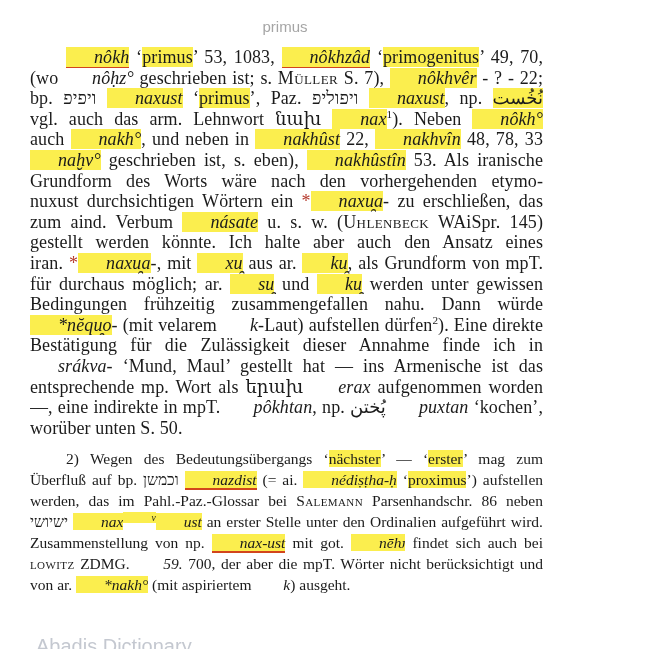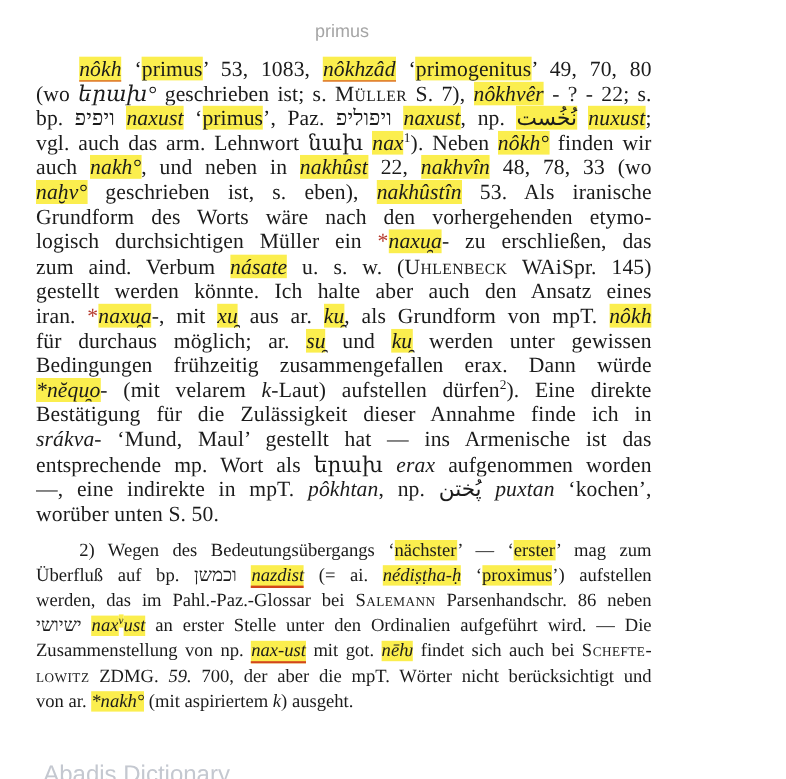--- a/index.html
+++ b/index.html
@@ -27,21 +27,21 @@
     text-align-last:justify;
     overflow:hidden;
     white-space:normal;
   }
   .para .line.lastline { text-align-last:auto; }
   .para.normal .line { font-size:18px; line-height:20.6px; height:20.6px; letter-spacing:0.1px; }
   .para.small  .line { font-size:15.5px; line-height:21px; height:21px; }
   .para.small { margin-top:10px; }
   .para.indent .line:first-child { text-indent:36px; }
   .f-h { background:var(--hl,#fbee4e); }
-  .f-i { font-style:italic; }
+  .f-i { font-style:italic;padding-left:28px; }
   .f-u { border-bottom:2px solid var(--ul,#d2451c); }
   .f-c { font-variant:small-caps; letter-spacing:0.4px; }
   .f-p { vertical-align:super; font-size:0.62em; line-height:0; }
   .f-r { color:var(--ast,#b5392b); }
   .f-s { font-style:normal; }
   .footer {
     position:absolute; left:36px; bottom:5px;
     font-family:"Liberation Sans","DejaVu Sans",sans-serif;
     font-size:20px; color:var(--fg,#c4c8d0);
   }
@@ -54,32 +54,32 @@
 <body>
 
 <div class="page">
   <div class="header">
     <span>primus</span>
   </div>
 
   <div class="text-block">
       <div class="para normal indent">
         <div class="line"><span class="f-h f-i f-u">nôkh</span><span> ‘</span><span class="f-h">primus</span><span>’ 53, 1083, </span><span class="f-h f-i f-u">nôkhzâd</span><span> ‘</span><span class="f-h">primogenitus</span><span>’ 49, 70, 80</span></div>
-        <div class="line"><span>(wo </span><span class="f-i">երախ°</span><span> geschrieben ist; s. </span><span class="f-c">Müller</span><span> S. 7), </span><span class="f-h f-i">nôkhvêr</span><span> - ? - 22; s.</span></div>
+        <div class="line"><span>(wo </span><span class="f-i">nôḥz°</span><span> geschrieben ist; s. </span><span class="f-c">Müller</span><span> S. 7), </span><span class="f-h f-i">nôkhvêr</span><span> - ? - 22; s.</span></div>
         <div class="line"><span>bp. </span><span class="f-s">ויפיפ</span><span> </span><span class="f-h f-i">naxust</span><span> ‘</span><span class="f-h">primus</span><span>’, Paz. </span><span class="f-s">ויפוליפ</span><span> </span><span class="f-h f-i">naxust</span><span>, np. </span><span class="f-h f-s">نُخُست</span><span> </span><span class="f-h f-i">nuxust</span><span>;</span></div>
         <div class="line"><span>vgl. auch das arm. Lehnwort </span><span class="f-s">նախ</span><span> </span><span class="f-h f-i">nax</span><span class="f-p">1</span><span>). Neben </span><span class="f-h f-i">nôkh°</span><span> finden wir</span></div>
         <div class="line"><span>auch </span><span class="f-h f-i">nakh°</span><span>, und neben in </span><span class="f-h f-i">nakhûst</span><span> 22, </span><span class="f-h f-i">nakhvîn</span><span> 48, 78, 33 (wo</span></div>
         <div class="line"><span class="f-h f-i">naḫv°</span><span> geschrieben ist, s. eben), </span><span class="f-h f-i">nakhûstîn</span><span> 53. Als iranische</span></div>
         <div class="line"><span>Grundform des Worts wäre nach den vorhergehenden etymo-</span></div>
-        <div class="line"><span>logisch durchsichtigen Müller ein </span><span class="f-r">*</span><span class="f-h f-i">naxu̯a</span><span>- zu erschließen, das</span></div>
+        <div class="line"><span>nuxust durchsichtigen Wörtern ein </span><span class="f-r">*</span><span class="f-h f-i">naxu̯a</span><span>- zu erschließen, das</span></div>
         <div class="line"><span>zum aind. Verbum </span><span class="f-h f-i">násate</span><span> u. s. w. (</span><span class="f-c">Uhlenbeck</span><span> WAiSpr. 145)</span></div>
         <div class="line"><span>gestellt werden könnte. Ich halte aber auch den Ansatz eines</span></div>
         <div class="line"><span>iran. </span><span class="f-r">*</span><span class="f-h f-i">naxu̯a</span><span>-, mit </span><span class="f-h f-i">xu̯</span><span> aus ar. </span><span class="f-h f-i">ku̯</span><span>, als Grundform von mpT. </span><span class="f-h f-i">nôkh</span></div>
         <div class="line"><span>für durchaus möglich; ar. </span><span class="f-h f-i">su̯</span><span> und </span><span class="f-h f-i">ku̯</span><span> werden unter gewissen</span></div>
-        <div class="line"><span>Bedingungen frühzeitig zusammengefallen erax.  Dann würde</span></div>
+        <div class="line"><span>Bedingungen frühzeitig zusammengefallen nahu.  Dann würde</span></div>
         <div class="line"><span class="f-h f-i">*nĕqu̯o</span><span>- (mit velarem </span><span class="f-i">k</span><span>-Laut) aufstellen dürfen</span><span class="f-p">2</span><span>). Eine direkte</span></div>
         <div class="line"><span>Bestätigung für die Zulässigkeit dieser Annahme finde ich in</span></div>
         <div class="line"><span class="f-i">srákva-</span><span> ‘Mund, Maul’ gestellt hat — ins Armenische ist das</span></div>
         <div class="line"><span>entsprechende mp. Wort als </span><span class="f-s">երախ</span><span> </span><span class="f-i">erax</span><span> aufgenommen worden</span></div>
         <div class="line"><span>—, eine indirekte in mpT. </span><span class="f-i">pôkhtan</span><span>, np. </span><span class="f-s">پُختن</span><span> </span><span class="f-i">puxtan</span><span> ‘kochen’,</span></div>
         <div class="line lastline"><span>worüber unten S. 50.</span></div>
       </div>
       <div class="para small indent">
         <div class="line"><span>2) Wegen des Bedeutungsübergangs ‘</span><span class="f-h">nächster</span><span>’ — ‘</span><span class="f-h">erster</span><span>’ mag zum</span></div>
         <div class="line"><span>Überfluß auf bp. </span><span class="f-s">וכמשן</span><span> </span><span class="f-h f-i f-u">nazdist</span><span> (= ai. </span><span class="f-h f-i">nédiṣṭha-ḥ</span><span> ‘</span><span class="f-h">proximus</span><span>’) aufstellen</span></div>

